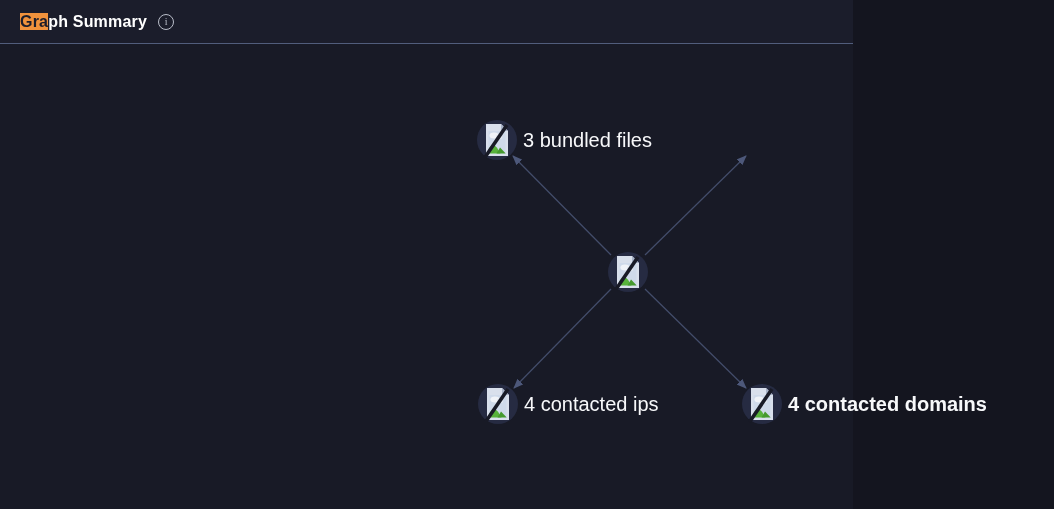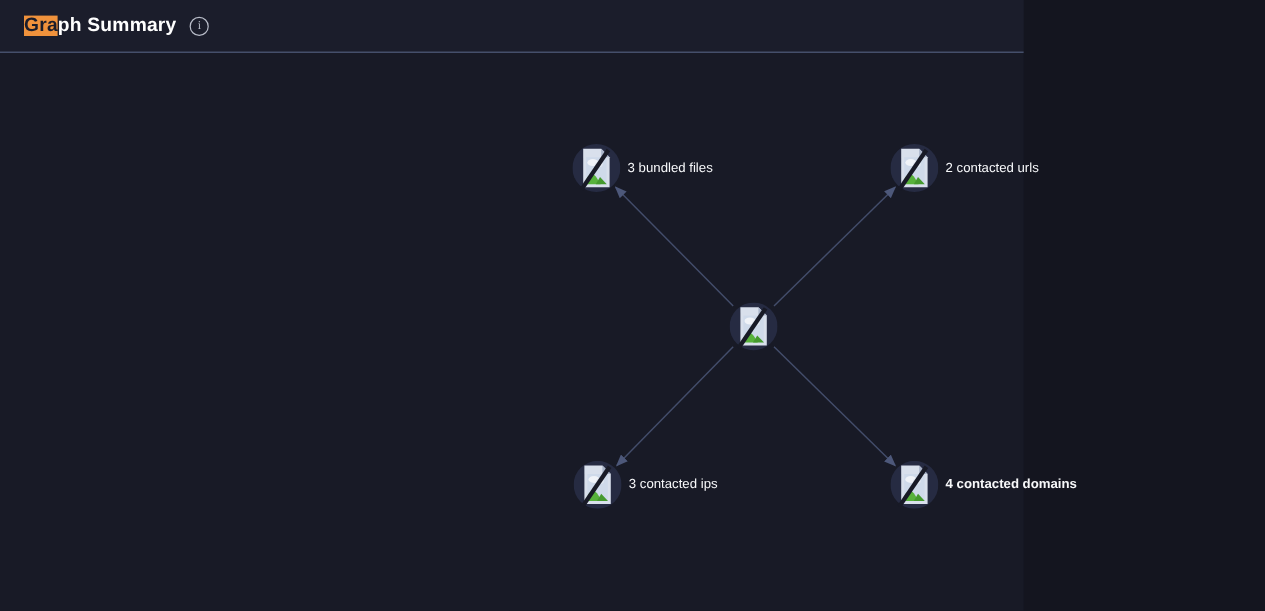--- a/index.html
+++ b/index.html
@@ -49,21 +49,21 @@
   .node {
     position: absolute;
     display: flex; align-items: center;
     height: 40px;
     cursor: pointer;
   }
   .icon40 { width: 40px; height: 40px; flex: 0 0 40px; }
   .node .label {
     margin-left: 6px;
     color: #f7f8fa;
-    font-size: 11px;
+    font-size: 20px;
     white-space: nowrap;
   }
 </style>
 </head>
 <body>
 
 <div class="panel">
 
   <div class="header">
     <h2 class="title"><span class="hl">Gra</span><span>ph Summary</span></h2>
@@ -103,32 +103,26 @@
       </svg>
     </div>
 
     <div class="node" style="left:477px; top:75px;">
       <svg class="icon40" viewBox="0 0 40 40">
         <use href="#broken-img-icon"></use>
       </svg>
       <span class="label">3 bundled files</span>
     </div>
 
-    <div class="node" style="left:742px; top:75px;">
-      <svg class="icon40" viewBox="0 0 40 40">
-        <use href="#broken-img-icon"></use>
-      </svg>
-      <span class="label">2 contacted urls</span>
-    </div>
 
     <div class="node" style="left:478px; top:339px;">
       <svg class="icon40" viewBox="0 0 40 40">
         <use href="#broken-img-icon"></use>
       </svg>
-      <span class="label">3 contacted ips</span>
+      <span class="label">4 contacted ips</span>
     </div>
 
     <div class="node" style="left:742px; top:339px;font-weight:bold;">
       <svg class="icon40" viewBox="0 0 40 40">
         <use href="#broken-img-icon"></use>
       </svg>
       <span class="label">4 contacted domains</span>
     </div>
 
   </div>

